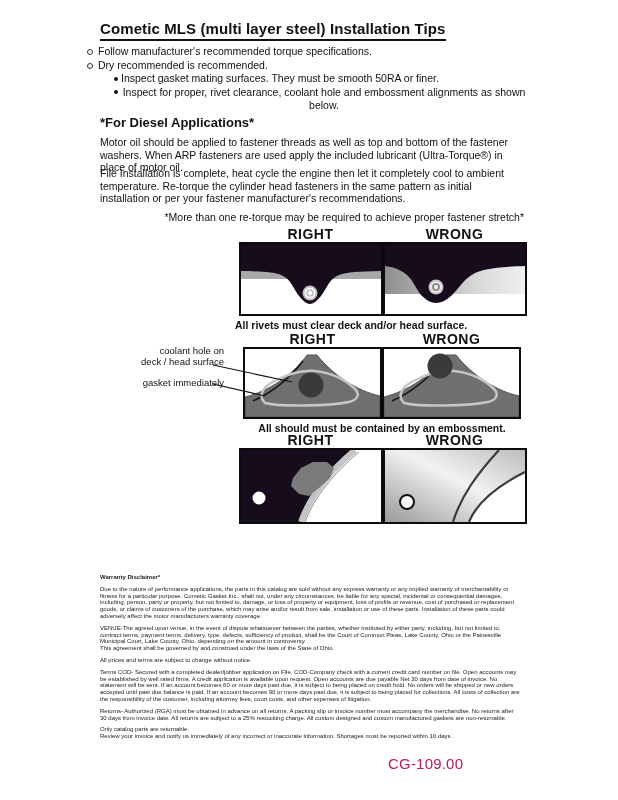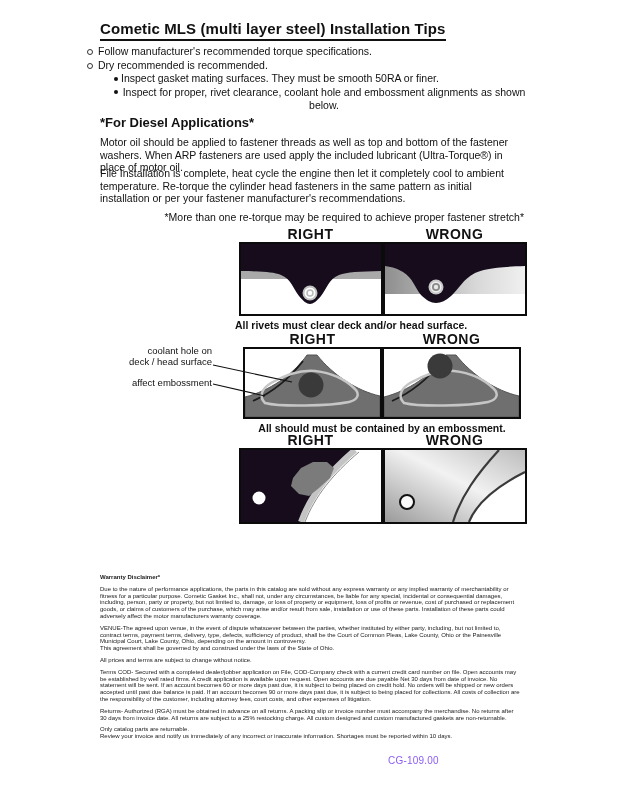--- a/index.html
+++ b/index.html
@@ -32,31 +32,31 @@
   .row1{left:235px;top:228px;width:295px;}
   .row2{left:237px;top:333px;width:290px;}
   .row3{left:235px;top:434px;width:295px;}
   .dia-col{display:flex;flex-direction:column;}
   .dia-label{font-size:14px;font-weight:700;text-align:center;letter-spacing:.5px;line-height:13px;margin-bottom:1px;}
   svg.panel{display:block;border:2px solid #0b0b0b;background:#fff;}
   .dia-caption{width:100%;font-size:10.5px;font-weight:700;line-height:12px;margin-top:3px;}
   .cap-center{text-align:center;}
   .cap-narrow{width:268px;}
   
-  .side-labels{left:100px;top:346px;width:112px;text-align:right;font-size:9.5px;line-height:10.5px;font-weight:500;}
+  .side-labels{left:112px;top:346px;width:112px;text-align:right;font-size:9.5px;line-height:10.5px;font-weight:500;}
   .side-label + .side-label{margin-top:11px;}
   .leader{left:100px;top:340px;pointer-events:none;}
   
   .disc{left:100px;top:574px;width:420px;font-size:6px;line-height:6.8px;color:#1a1a1a;}
   .disc-h{font-weight:700;margin:0 0 6px 0;}
   .disc p{margin:0 0 5px 0;}
   .disc p.tight{margin:0;}
   .disc p.tight-after{margin-bottom:5px;}
   
-  .footer-code{left:388px;top:755px;font-size:10px;color:#8b5cf6;letter-spacing:.2px;}
+  .footer-code{left:388px;top:755px;font-size:15px;color:#be185d;letter-spacing:.2px;}
 </style>
 </head>
 <body>
 
 <div class="page">
 
   <div class="abs title">Cometic MLS (multi layer steel) Installation Tips</div>
 
   <div class="abs bullets">
     <div class="b-item">
@@ -146,21 +146,21 @@
     </div>
     <div class="dia-caption cap-center">All should must be contained by an embossment.</div>
   </div>
 
   <div class="abs side-labels">
     <div class="side-label">
       <span>coolant hole on</span><br>
       <span>deck / head surface</span>
     </div>
     <div class="side-label">
-      <span>affect embossment</span>
+      <span>gasket immediately</span>
     </div>
   </div>
   <svg class="abs leader" width="220" height="70" viewBox="0 0 220 70">
     <line x1="113" y1="25" x2="192" y2="42" stroke="#111" stroke-width="1.1"></line>
     <line x1="113" y1="44" x2="165" y2="56" stroke="#111" stroke-width="1.1"></line>
   </svg>
 
   <div class="dia-row row3">
     <div class="dia-col">
       <div class="dia-label">RIGHT</div>

